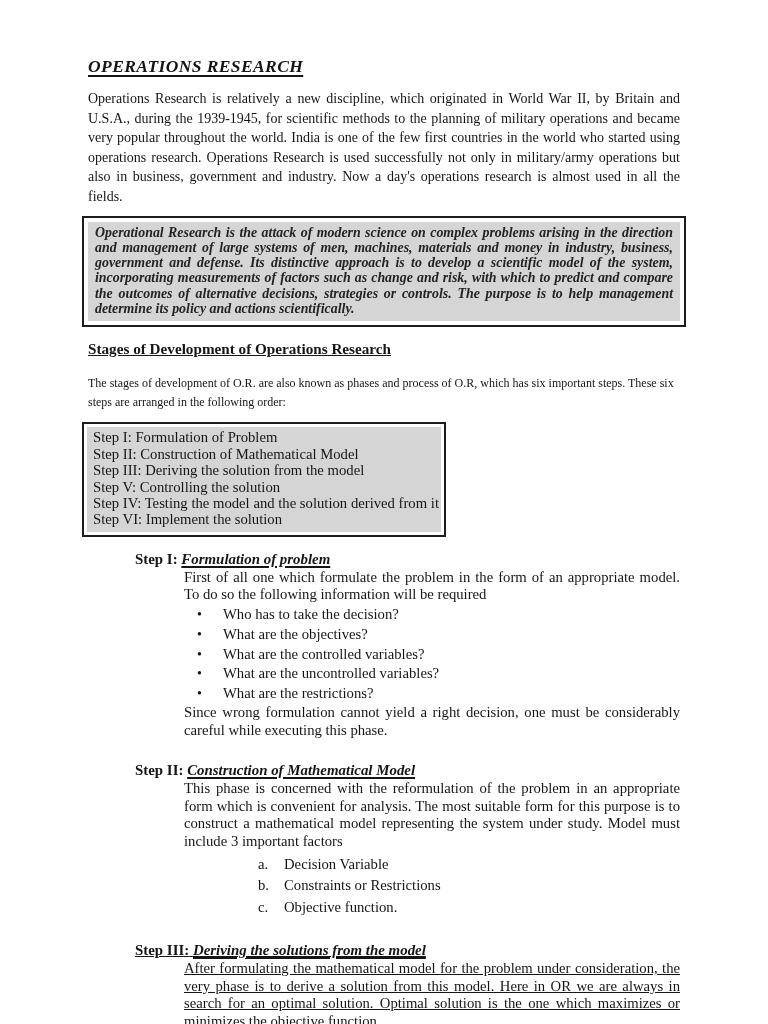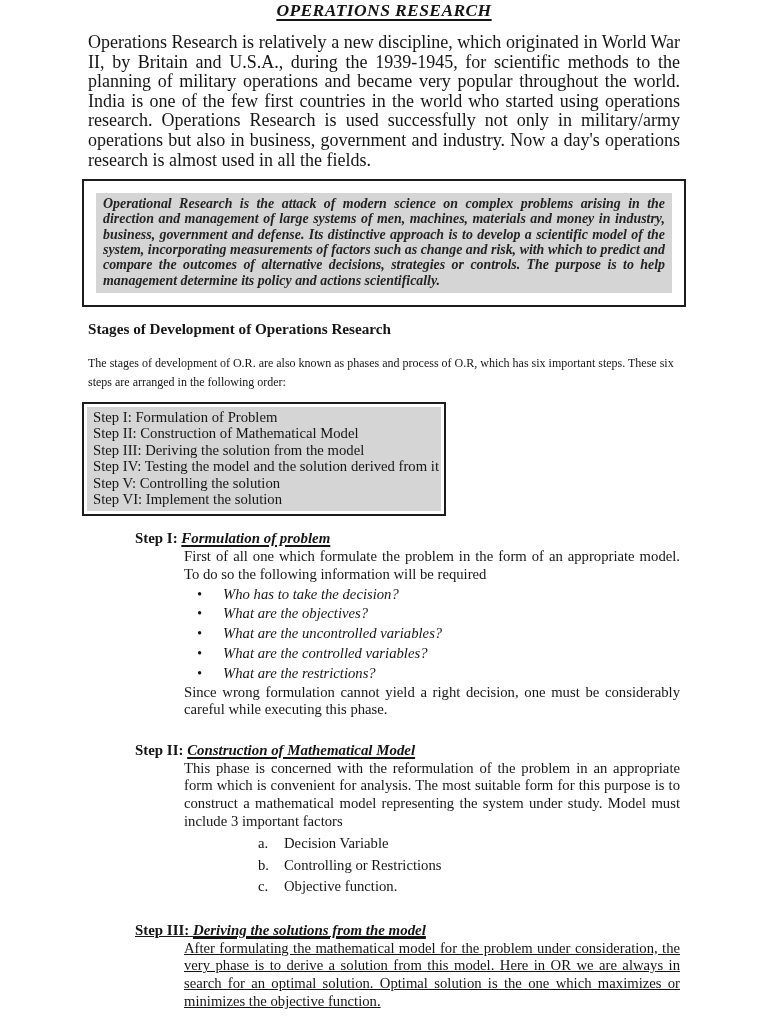--- a/index.html
+++ b/index.html
@@ -19,63 +19,65 @@
   }
   .page {
     width: 768px;
     height: 1024px;
     padding: 0 88px;
     background: var(--page-bg);
   }
 
   
   .doc-title {
-    text-align: center;
+    margin-top: 56px;
+    text-align: left;
     font-size: 17.5px;
     font-weight: bold;
     font-style: italic;
     letter-spacing: 0.4px;
     text-decoration: underline;
     text-decoration-thickness: 1.8px;
     text-underline-offset: 3px;
   }
 
   
   .intro {
     margin-top: 12px;
-    font-size: 18px;
+    font-size: 14px;
     line-height: 19.6px;
     text-align: justify;
   }
 
   
   .def-box {
     margin: 9px -6px 0 -6px;
     border: 2px solid var(--box-border);
-    padding: 12px;
+    padding: 4px;
     background: #fff;
   }
   .def-box-inner {
     background: var(--box-fill);
     padding: 3px 7px 5px 7px;
   }
   .def-text {
     font-size: 13.9px;
     line-height: 15.3px;
     font-style: italic;
     font-weight: 600;
     text-align: justify;
     color: #232323;
   }
 
   
   .stages-heading {
     margin-top: 13px;
     font-size: 15.2px;
     font-weight: bold;
+    text-decoration: underline;
   }
   .stages-intro {
     margin-top: 16px;
     font-size: 12px;
     line-height: 19px;
     max-width: 588px;
   }
 
   
   .steps-box {
@@ -122,21 +124,20 @@
 
   
   .bullet-list {
     list-style: none;
     margin: 1px 0 0 0;
     padding-left: 13px;
   }
   .bullet-list li {
     font-size: 14.7px;
     line-height: 18.8px;
-    font-style: italic;
   }
   .bullet-list li::before {
     content: "\2022";
     display: inline-block;
     width: 26px;
     font-size: 14px;
   }
 
   
   .letter-list {
@@ -170,57 +171,57 @@
 
   <h2 class="stages-heading">Stages of Development of Operations Research</h2>
 
   <p class="stages-intro">The stages of development of O.R. are also known as phases and process of O.R, which has six important steps. These six steps are arranged in the following order:</p>
 
   <div class="steps-box">
     <div class="steps-box-inner">
       <div class="steps-box-line">Step I: Formulation of Problem</div>
       <div class="steps-box-line">Step II: Construction of Mathematical Model</div>
       <div class="steps-box-line">Step III: Deriving the solution from the model</div>
+      <div class="steps-box-line">Step V: Controlling the solution</div>
       <div class="steps-box-line">Step IV: Testing the model and the solution derived from it</div>
-      <div class="steps-box-line">Step V: Controlling the solution</div>
       <div class="steps-box-line">Step VI: Implement the solution</div>
     </div>
   </div>
 
   <section class="step step-1">
     <div class="step-head">
       <span class="step-label">Step I:</span>
       <span class="step-title">Formulation of problem</span>
     </div>
     <div class="step-body">
       <p class="just">First of all one which formulate the problem in the form of an appropriate model. To do so the following information will be required</p>
       <ul class="bullet-list">
         <li>Who has to take the decision?</li>
         <li>What are the objectives?</li>
+        <li>What are the controlled variables?</li>
         <li>What are the uncontrolled variables?</li>
-        <li>What are the controlled variables?</li>
         <li>What are the restrictions?</li>
       </ul>
       <p class="just">Since wrong formulation cannot yield a right decision, one must be considerably careful while executing this phase.</p>
     </div>
   </section>
 
   <section class="step step-2">
     <div class="step-head">
       <span class="step-label">Step II:</span>
       <span class="step-title">Construction of Mathematical Model</span>
     </div>
     <div class="step-body">
       <p class="just">This phase is concerned with the reformulation of the problem in an appropriate form which is convenient for analysis. The most suitable form for this purpose is to construct a mathematical model representing the system under study. Model must include 3 important factors</p>
       <div class="letter-list">
         <div class="letter-row">
           <span class="letter-marker">a.</span><span>Decision Variable</span>
         </div>
         <div class="letter-row">
-          <span class="letter-marker">b.</span><span>Controlling or Restrictions</span>
+          <span class="letter-marker">b.</span><span>Constraints or Restrictions</span>
         </div>
         <div class="letter-row">
           <span class="letter-marker">c.</span><span>Objective function.</span>
         </div>
       </div>
     </div>
   </section>
 
   <section class="step step-3">
     <div class="step-head">

